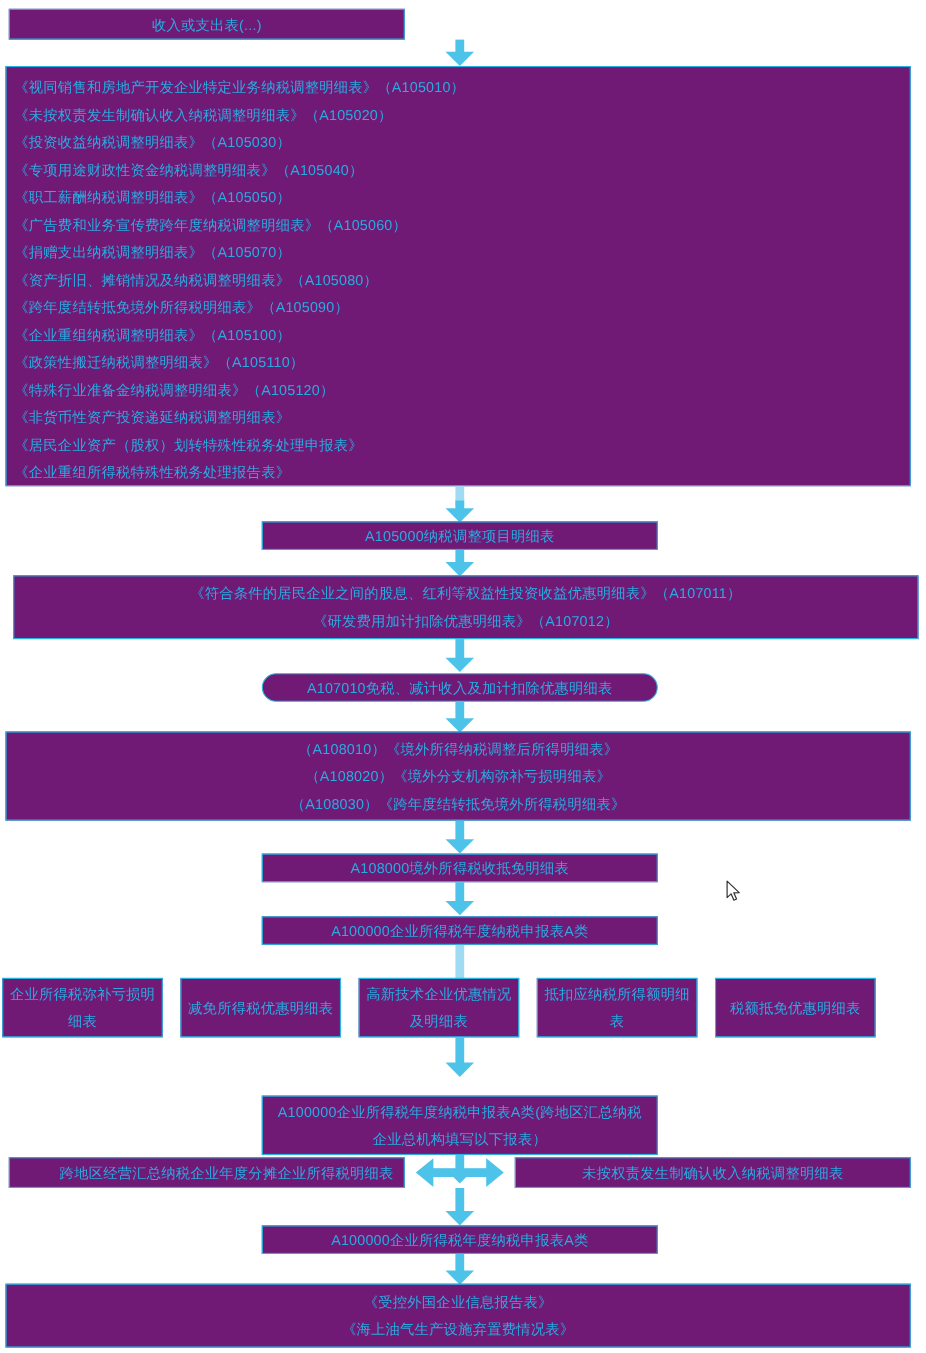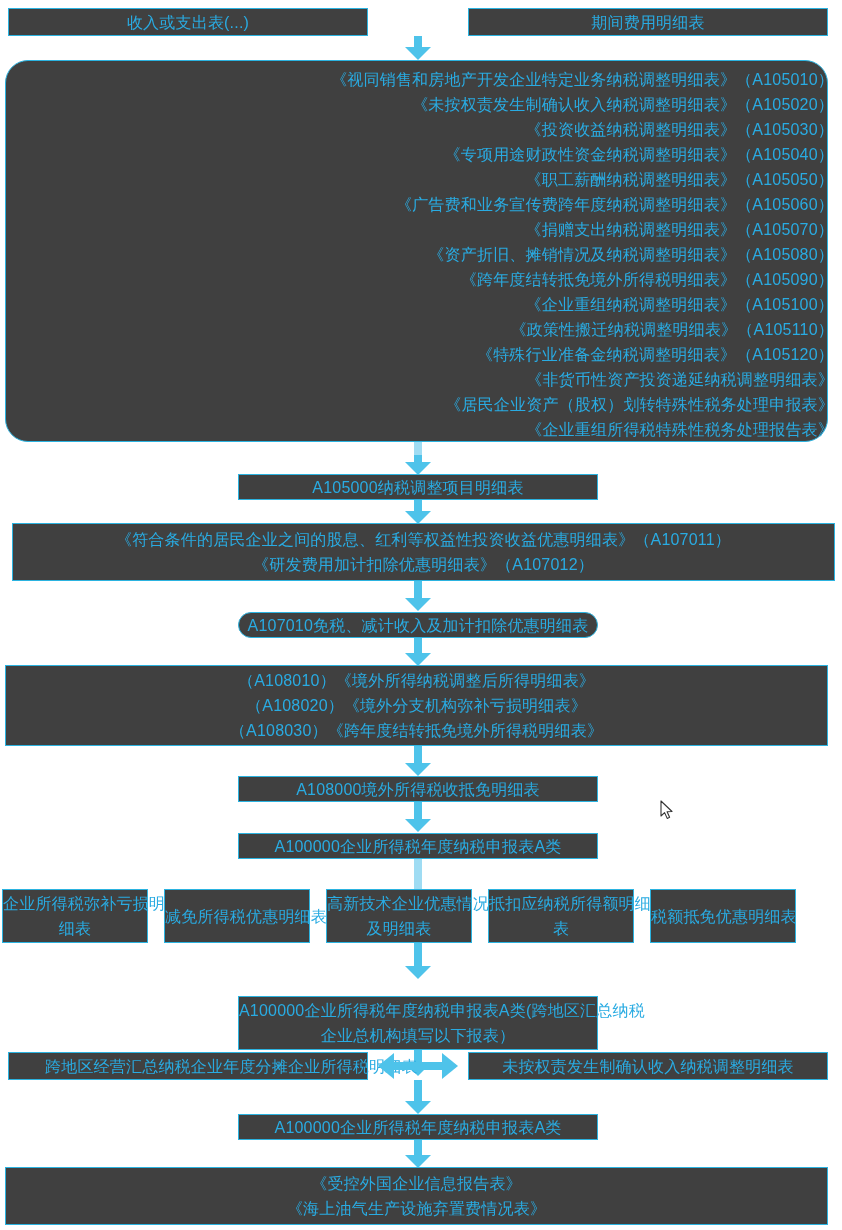--- a/index.html
+++ b/index.html
@@ -16,35 +16,34 @@
   }
   #canvas {
     position: relative;
     width: 842px;
     height: 1230px;
   }
   .box {
     position: absolute;
     box-sizing: border-box;
     border: 1.5px solid #2bb3e0;
-    background: #404040;
+    background: #701a75;
     color: #29abe2;
     display: flex;
     flex-direction: column;
     align-items: center;
     justify-content: center;
     text-align: center;
-    font-size: 16px;
+    font-size: 13px;
     line-height: 25px;
     letter-spacing: 0.2px;
   }
   .box.left-align {
     align-items: flex-start;
-    text-align: right;
-    border-radius: 23px;
+    text-align: left;
   }
   .box .line {
     display: block;
     width: 100%;
     white-space: nowrap;
   }
   .box.left-align .line {
     padding-left: 7px;
   }
   
@@ -109,23 +108,20 @@
 </style>
 </head>
 <body>
 
 <div id="canvas">
 
   <div class="box" style="left:8px; top:8px; width:360px; height:28px;">
     <span class="line">收入或支出表(...)</span>
   </div>
 
-  <div class="box" style="left:468px; top:8px; width:360px; height:28px;">
-    <span class="line">期间费用明细表</span>
-  </div>
 
   <div class="varrow" style="left:405px; top:36px; height:24px;">
     <div class="shaft" style="height:12px;"></div>
     <div class="head" style="top:11px;"></div>
   </div>
 
   <div class="box left-align" style="left:5px; top:60px; width:823px; height:382px; justify-content:flex-start; padding-top:6px;">
     <span class="line">《视同销售和房地产开发企业特定业务纳税调整明细表》（A105010）</span>
     <span class="line">《未按权责发生制确认收入纳税调整明细表》（A105020）</span>
     <span class="line">《投资收益纳税调整明细表》（A105030）</span>

